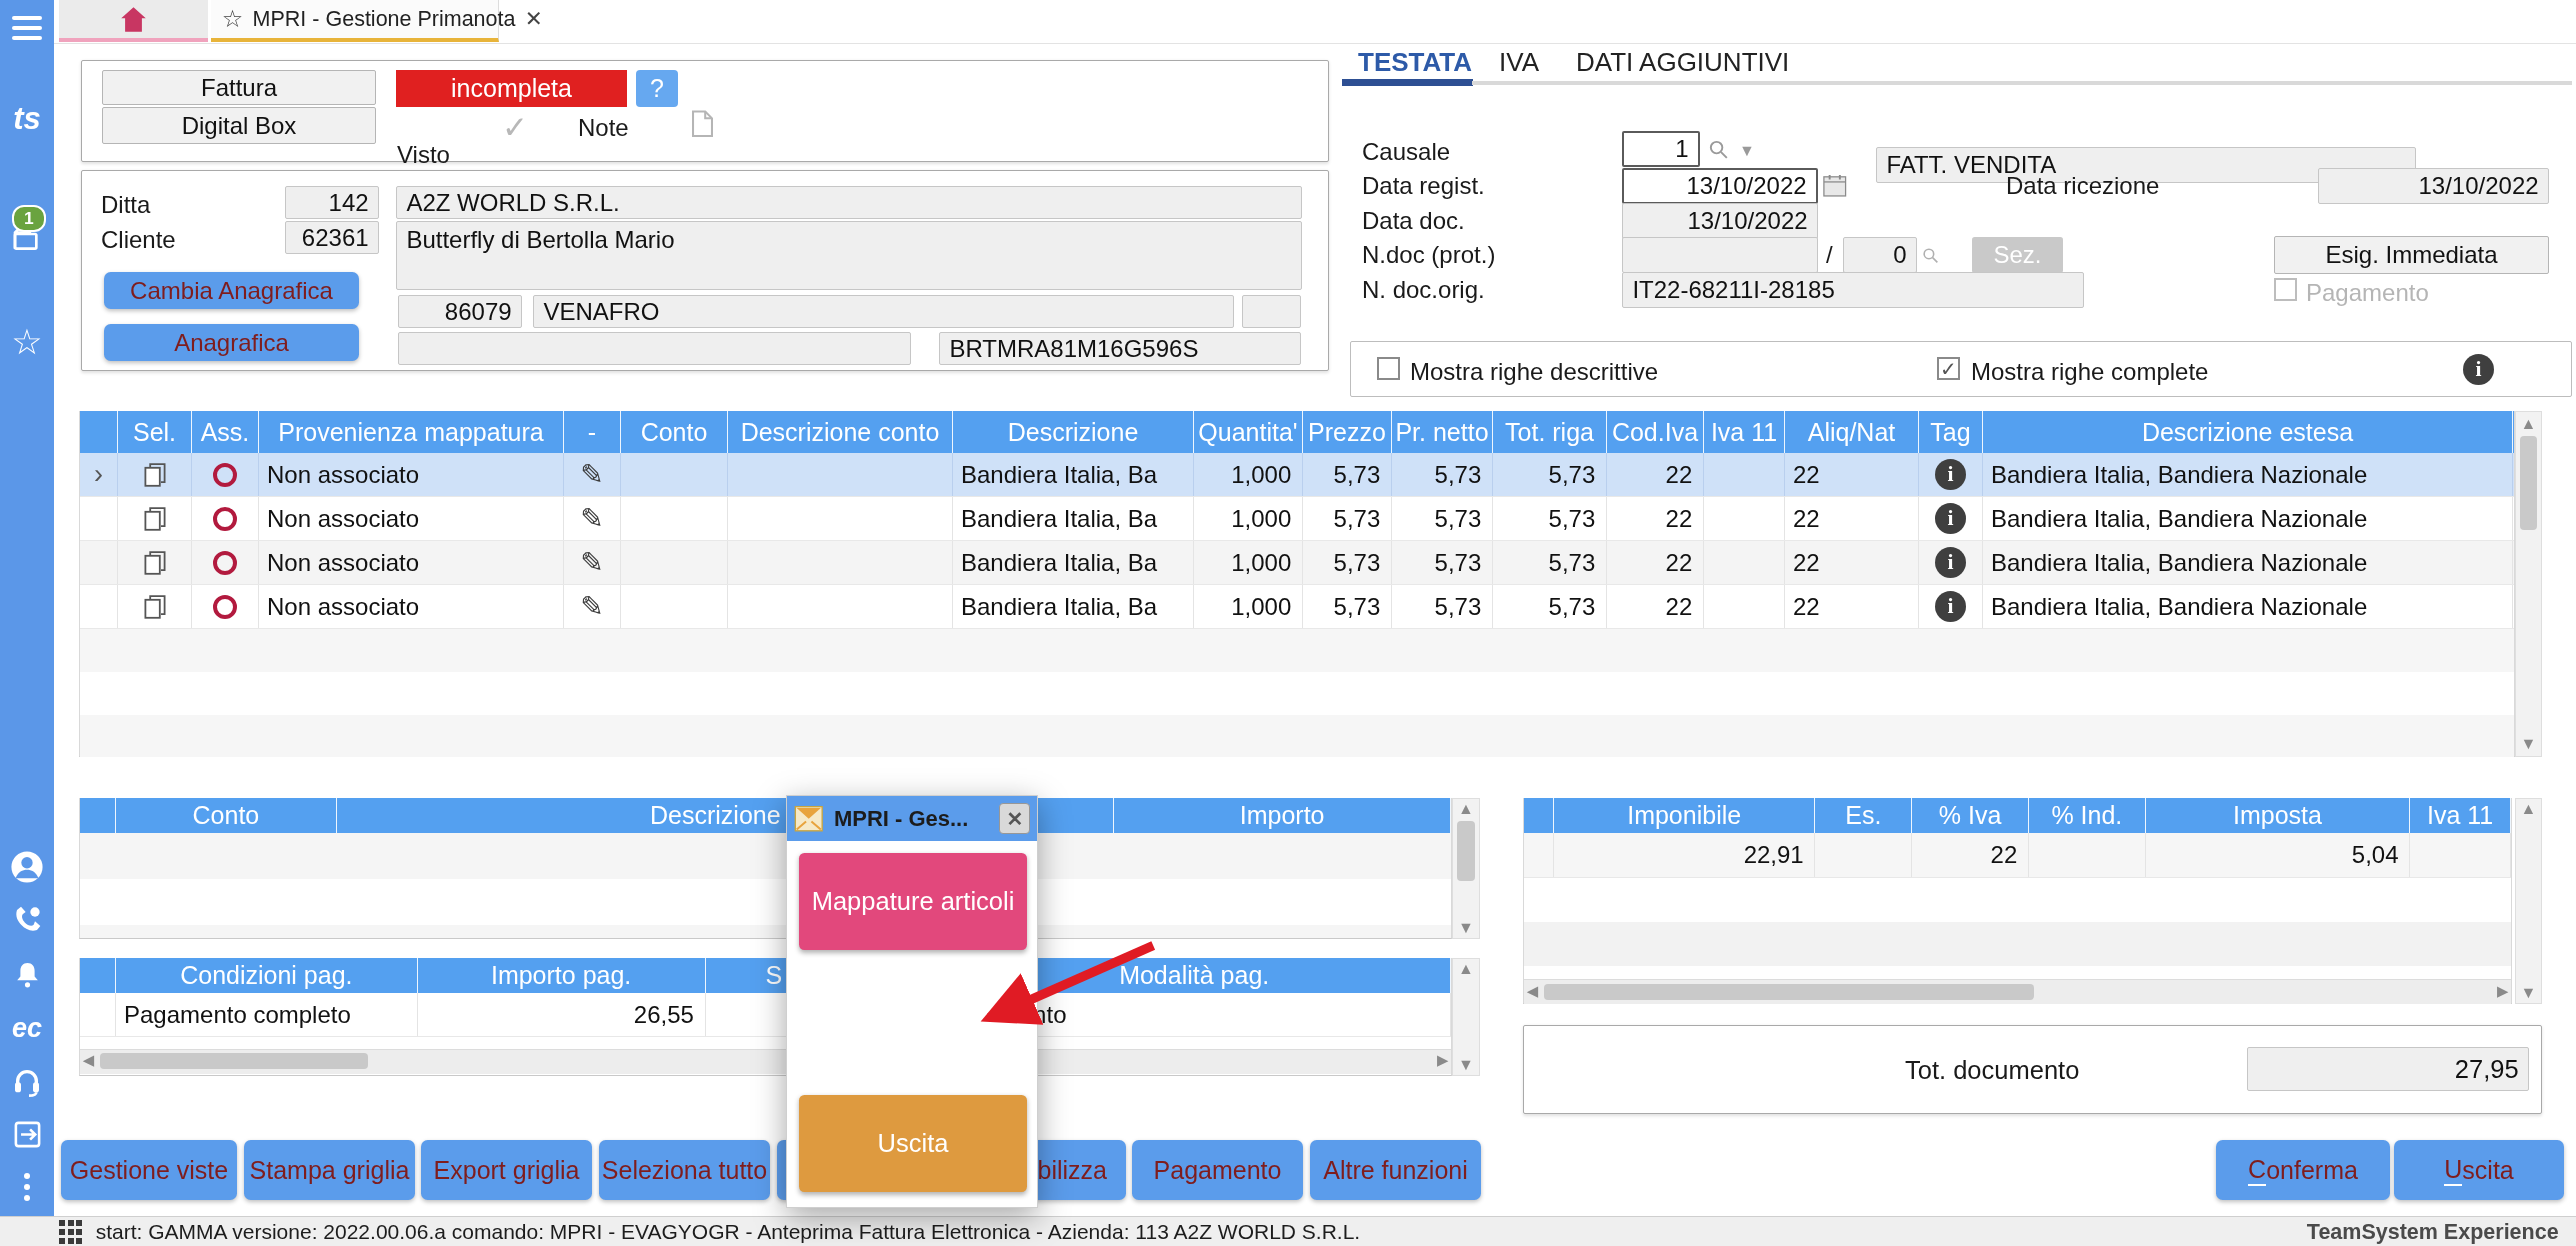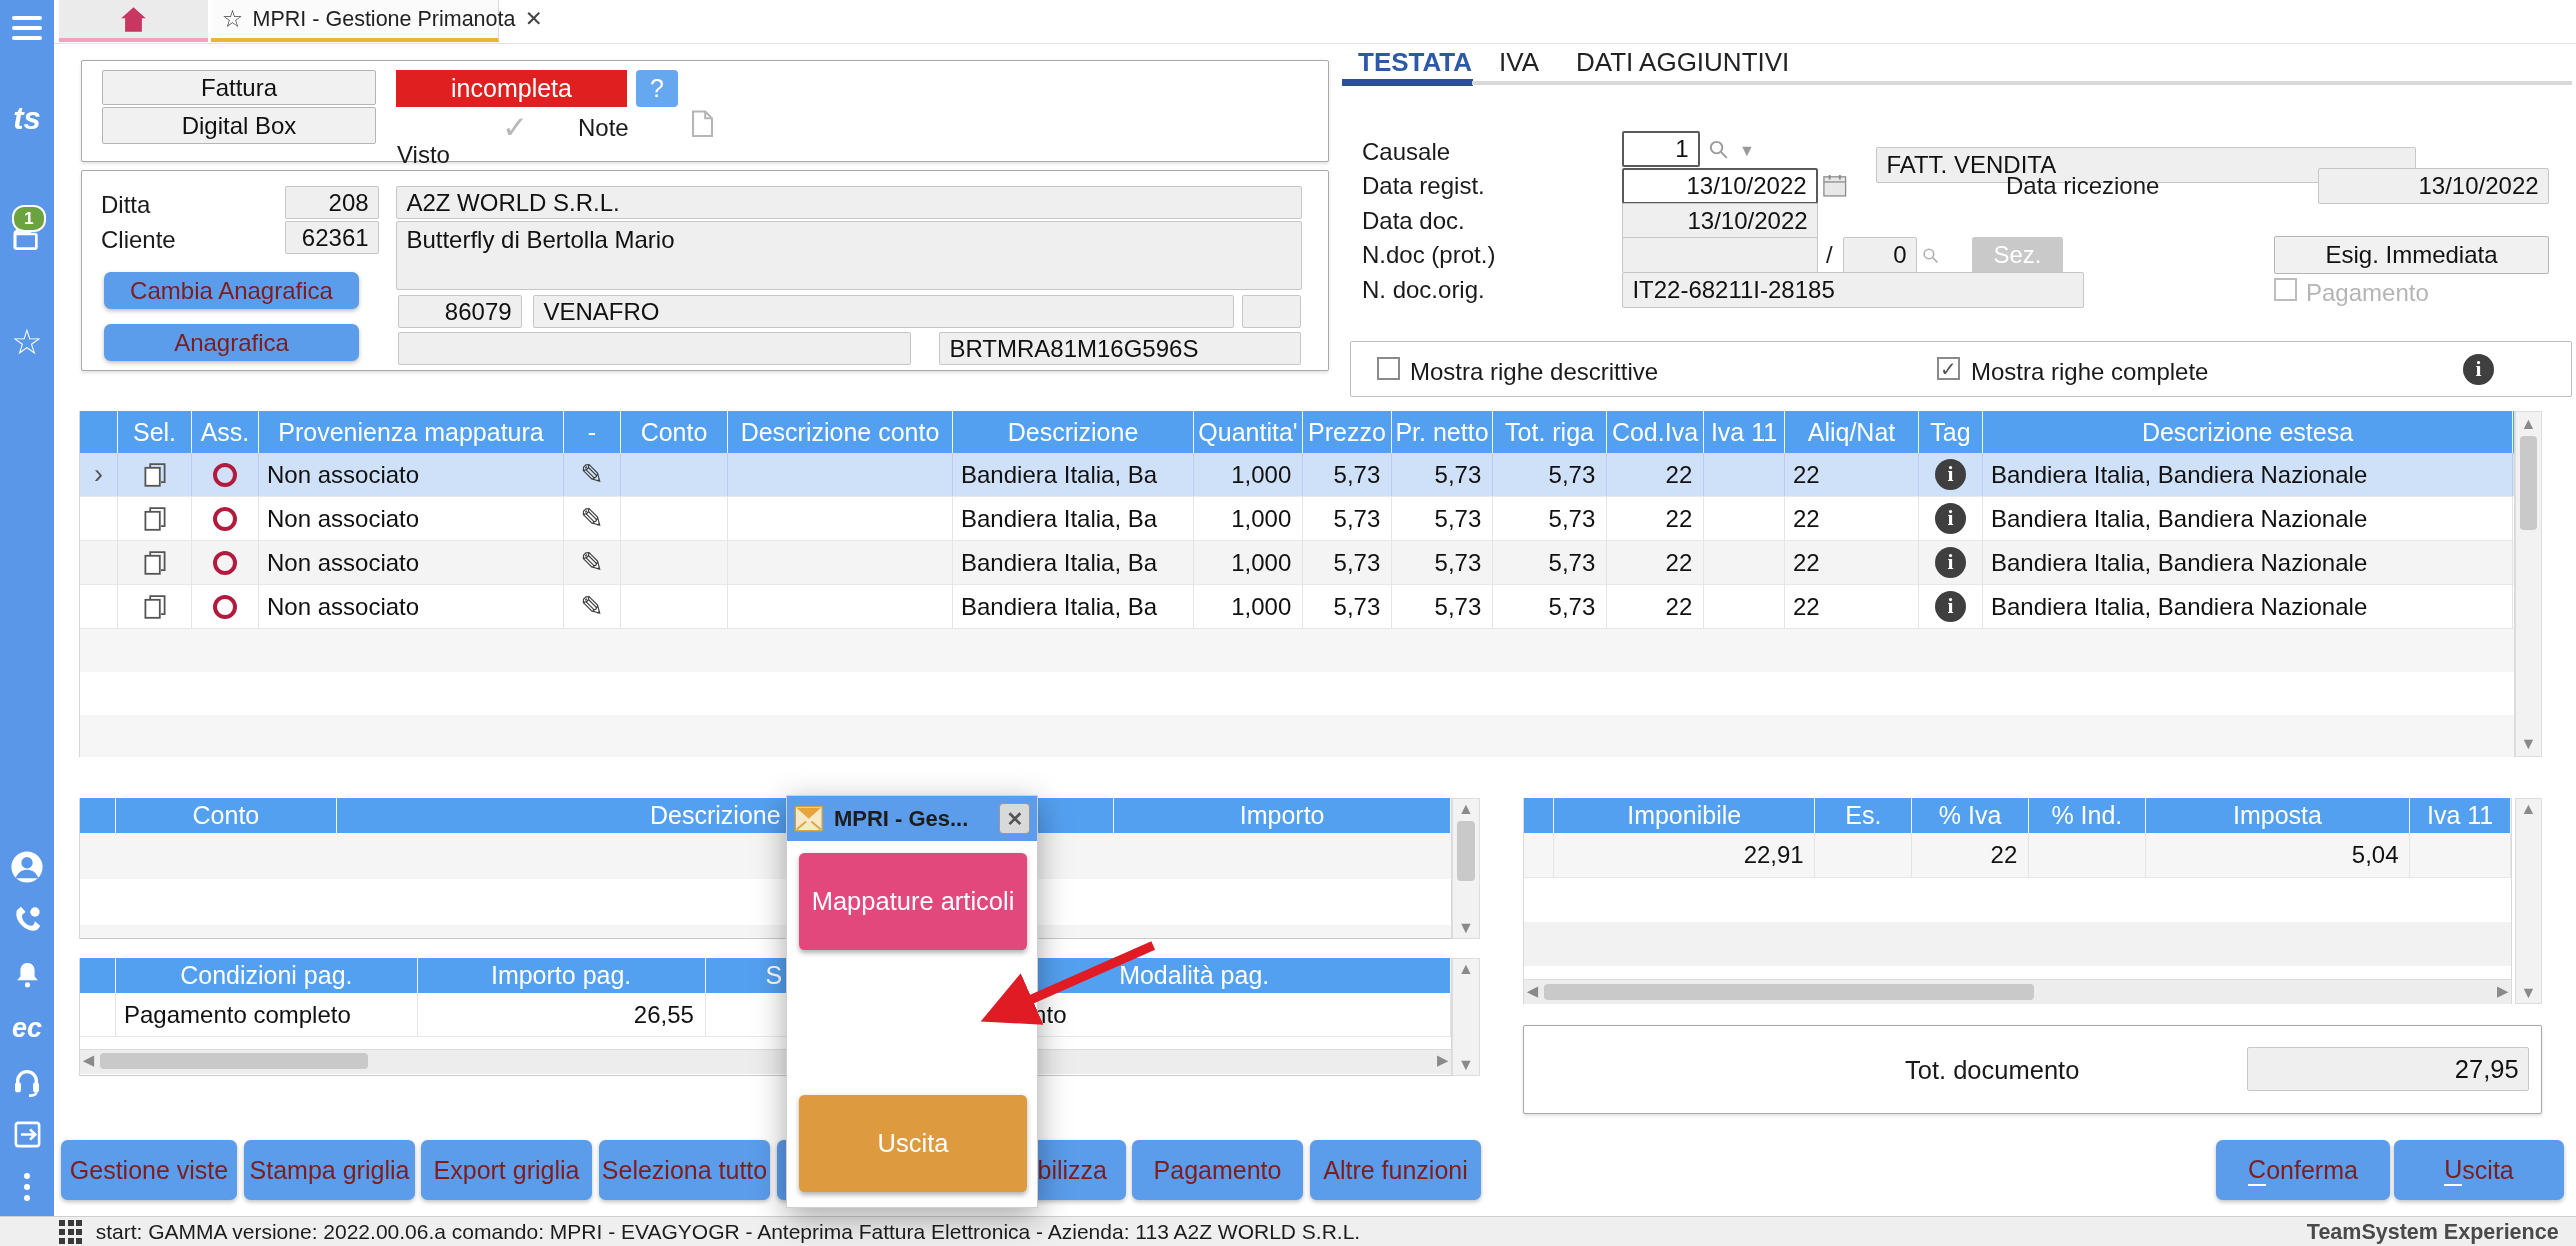--- a/index.html
+++ b/index.html
@@ -192,21 +192,21 @@
   <span class="lbl" style="left:578px;top:114px;">Note</span>
   <span class="abs doc-ic" style="left:691px;top:109px;">
     <svg width="23" height="29.5" viewBox="0 0 34 42">
         <path d="M3 3h18l10 10v26H3z" fill="#fff" stroke="#b5b5b5" stroke-width="3"></path>
         <path d="M21 3v10h10" fill="none" stroke="#b5b5b5" stroke-width="3"></path>
       </svg>
   </span>
 
   <div class="panel" style="left:81px;top:170px;width:1248px;height:201px;"></div>
   <span class="lbl" style="left:101px;top:191px;">Ditta</span>
-  <div class="fld right" style="left:285px;top:186px;width:94px;height:33px;">208</div>
+  <div class="fld right" style="left:285px;top:186px;width:94px;height:33px;">142</div>
   <div class="fld" style="left:396px;top:186px;width:906px;height:33px;">A2Z WORLD S.R.L.</div>
   <span class="lbl" style="left:101px;top:226px;">Cliente</span>
   <div class="fld right" style="left:285px;top:221px;width:94px;height:33px;">62361</div>
   <div class="fld" style="left:396px;top:221px;width:906px;height:69px;align-items:flex-start;padding-top:4px;">Butterfly di Bertolla Mario</div>
   <div class="btn-blue" style="left:104px;top:272px;width:255px;height:37px;font-size:24px;">Cambia Anagrafica</div>
   <div class="btn-blue" style="left:104px;top:324px;width:255px;height:37px;font-size:24px;">Anagrafica</div>
   <div class="fld right" style="left:398px;top:295px;width:124px;height:33px;">86079</div>
   <div class="fld" style="left:533px;top:295px;width:701px;height:33px;">VENAFRO</div>
   <div class="fld" style="left:1242px;top:295px;width:59px;height:33px;"></div>
   <div class="fld" style="left:398px;top:332px;width:513px;height:33px;"></div>

